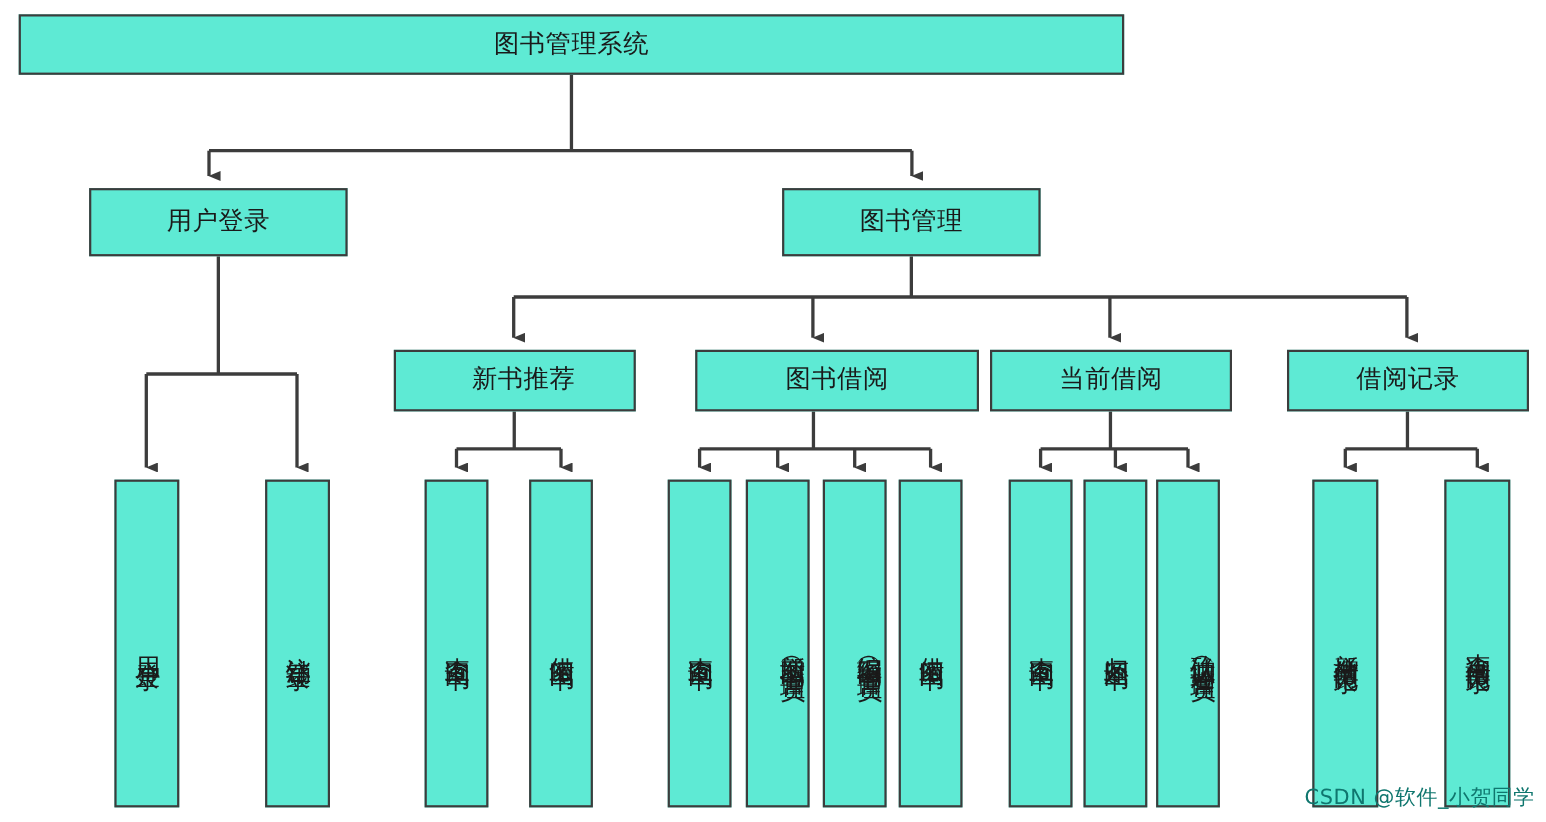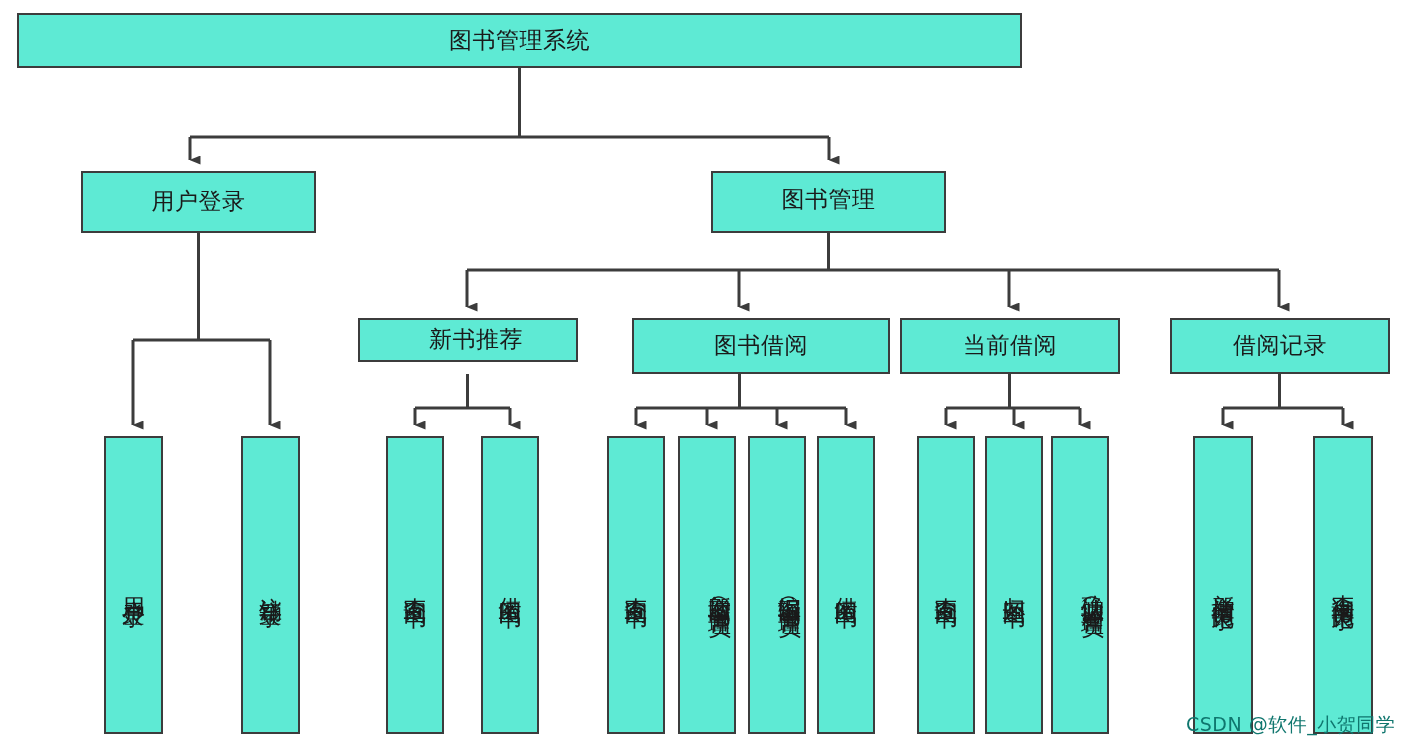--- a/index.html
+++ b/index.html
@@ -119,23 +119,23 @@
       <path d="M 1279.5 374 L 1279.5 408"></path>
       <path d="M 1223 408 L 1343 408"></path>
       <path d="M 1223 408 L 1223 425" marker-end="url(#arrowhead)"></path>
       <path d="M 1343 408 L 1343 425" marker-end="url(#arrowhead)"></path>
     </g>
   </svg>
 
   <div class="node node-h" style="left:17px; top:13px; width:1005px; height:55px;">图书管理系统</div>
 
   <div class="node node-h" style="left:81px; top:171px; width:235px; height:62px;">用户登录</div>
-  <div class="node node-h" style="left:711px; top:171px; width:235px; height:62px;font-family:Liberation Mono, monospace;">图书管理</div>
+  <div class="node node-h" style="left:711px; top:171px; width:235px; height:62px;">图书管理</div>
 
-  <div class="node node-h" style="left:358px; top:318px; width:220px; height:44px;padding-left:16px;">新书推荐</div>
+  <div class="node node-h" style="left:358px; top:318px; width:220px; height:56px;padding-left:16px;">新书推荐</div>
   <div class="node node-h" style="left:632px; top:318px; width:258px; height:56px;">图书借阅</div>
   <div class="node node-h" style="left:900px; top:318px; width:220px; height:56px;">当前借阅</div>
   <div class="node node-h" style="left:1170px; top:318px; width:220px; height:56px;">借阅记录</div>
 
   <div class="node node-v align-mid" style="left:104px; top:436px; width:59px; height:298px;">用户登录</div>
   <div class="node node-v align-mid" style="left:241px; top:436px; width:59px; height:298px;">注销登录</div>
 
   <div class="node node-v align-mid" style="left:386px; top:436px; width:58px; height:298px;">查询图书</div>
   <div class="node node-v align-mid" style="left:481px; top:436px; width:58px; height:298px;">借阅图书</div>
 

